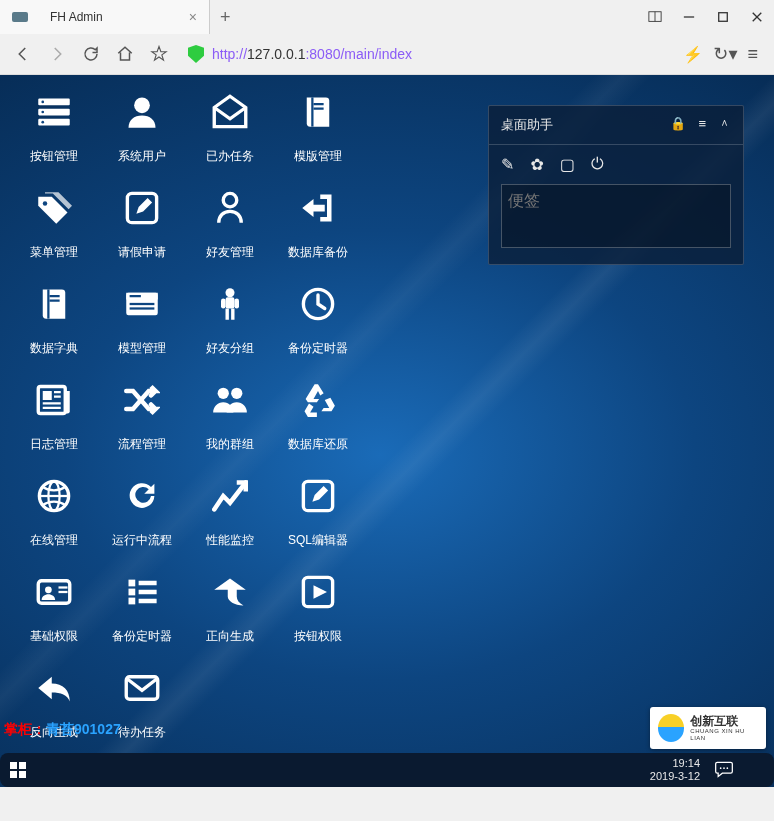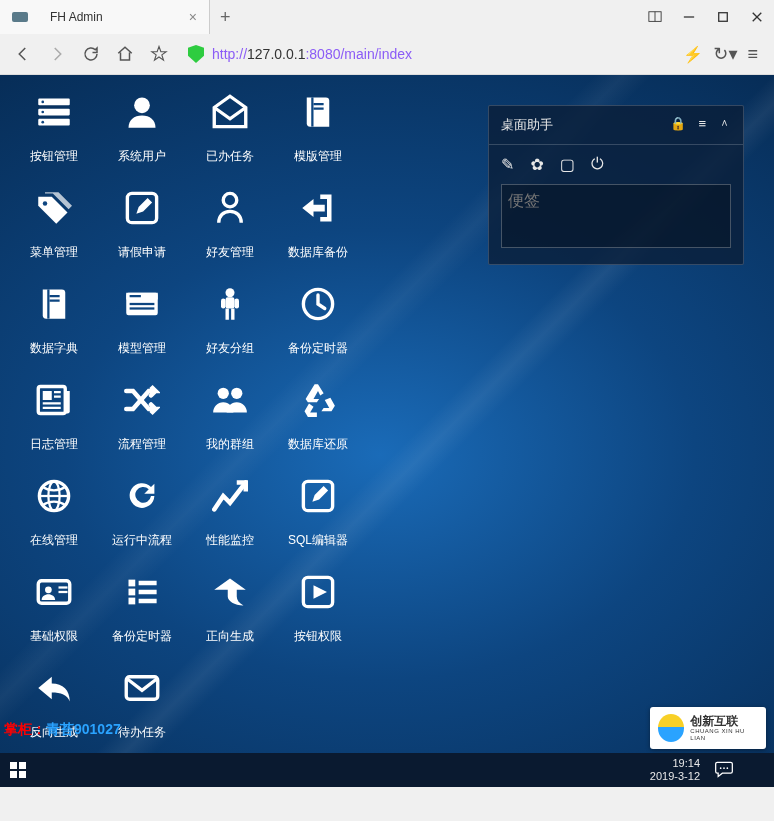--- a/index.html
+++ b/index.html
@@ -49,21 +49,21 @@
 
 .owner-line { position: absolute; left: 4px; bottom: 48px; font-size: 14px; color: #ff0000; font-weight: bold; }
 .owner-line .name { color: #2aa3ff; }
 
 
 .watermark { position: absolute; right: 8px; bottom: 38px; width: 116px; height: 42px; background: #fff; border-radius: 3px; display: flex; align-items: center; padding: 0 8px; gap: 6px; box-shadow: 0 1px 4px rgba(0,0,0,0.4); }
 .watermark .avatar { width: 28px; height: 28px; border-radius: 50%; background: linear-gradient(180deg,#f8d026 0%, #f8d026 45%, #2aa3ff 45%); }
 .watermark .wm-text { font-size: 9px; color: #333; line-height: 1.2; }
 
 
-.taskbar { position: absolute; left: 0; right: 0; bottom: 0; height: 34px; background: #0a1a30; display: flex; align-items: center; color: #e8e8e8; font-size: 11px; }
+.taskbar { position: absolute; left: 0; right: 0; bottom: 0; height: 34px; background: #0a1a30; display: flex; align-items: center; color: #e8e8e8; font-size: 11px; border-radius: 8px; }
 .start { width: 36px; display:flex; align-items:center; justify-content:center; }
 .start svg { width: 16px; height: 16px; fill: #fff; }
 .task-right { margin-left: auto; display: flex; align-items: center; gap: 14px; padding-right: 40px; }
 .datetime { text-align: right; line-height: 1.2; }
 .chat-bubble svg { width: 20px; height: 20px; fill: #fff; }
 </style>
 </head>
 <body>
 
 <svg width="0" height="0" style="position:absolute">

